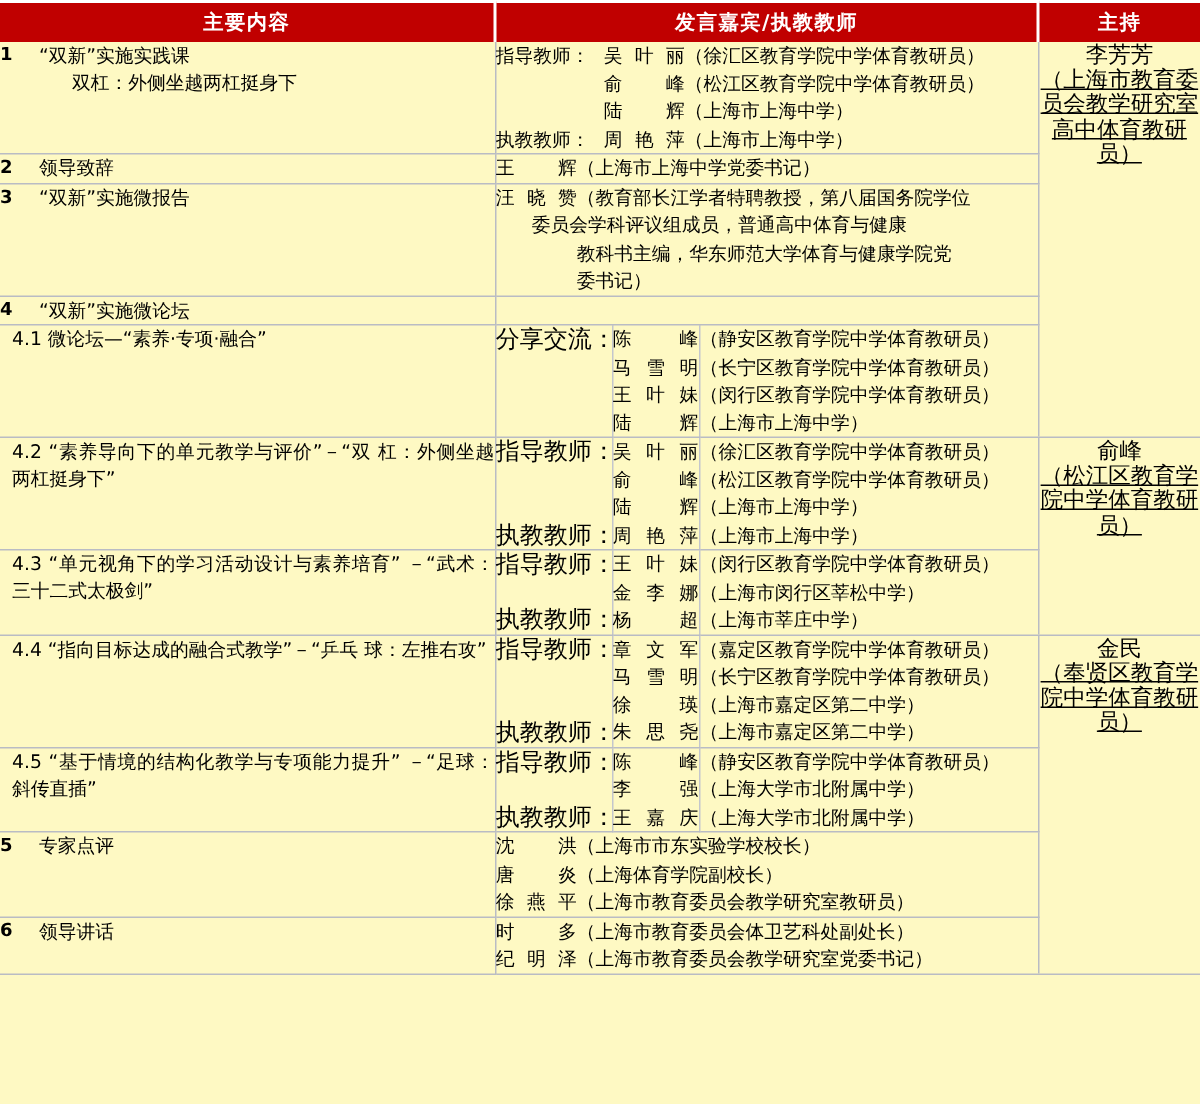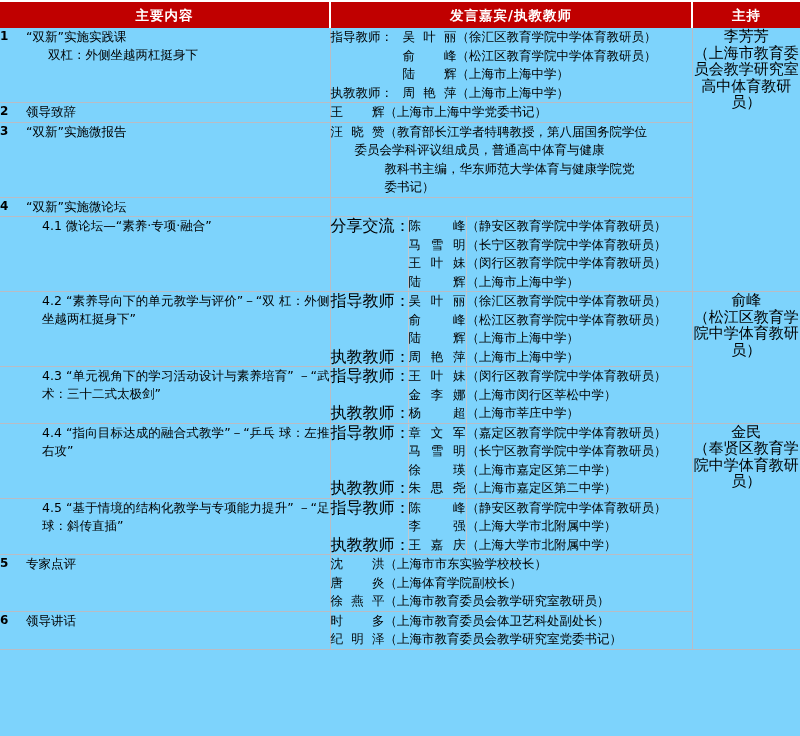--- a/index.html
+++ b/index.html
@@ -2,21 +2,21 @@
 <html><head>
 <meta charset="utf-8">
 <style>
   html,body{margin:0;padding:0;background:#ffffff;}
   body{
     width:800px;height:736px;
     font-family:"DejaVu Sans","Liberation Sans",sans-serif;
     color:#000;
     -webkit-font-smoothing:antialiased;
   }
-  .sheet{width:800px;height:736px;position:relative;overflow:hidden;background:#7dd3fc;}
+  .sheet{width:800px;height:736px;position:relative;overflow:hidden;background:#fef9c3;}
 
   table.agenda{
     width:800px;
     border-collapse:collapse;
     table-layout:fixed;
   }
   table.agenda td, table.agenda th{
     vertical-align:top;
     padding:0;
   }
@@ -52,21 +52,21 @@
     line-height:17px;
   }
   .c-title{
     width:304px;
     font-size:12.5px;
     padding:6px 8px 6px 2px;
     line-height:18px;
     text-align:justify;
     margin-left:24px;
   }
-  .c-title.indent{padding-left:42px;}
+  .c-title.indent{padding-left:8px;}
   .c-title .sub{display:block;padding-left:22px;}
 
   
   .c-speakers{
     font-size:12.5px;
     line-height:18.5px;
     padding:6px 6px 6px 10px;
   }
   .spk-line{white-space:nowrap;}
   .spk-role{display:inline-block;width:72px;}
@@ -102,21 +102,21 @@
   .c-host{
     width:108px;
     font-size:15px;
     line-height:16.5px;
     text-align:center;
     padding:4px 5px;
     vertical-align:middle;
     margin-top:36px;
   }
   .c-host .host-name{display:block;}
-  .c-host .host-org{display:block;}
+  .c-host .host-org{display:block;text-decoration:underline;}
 </style>
 </head>
 <body>
 
 <div class="sheet">
 <table class="agenda">
   <colgroup>
     <col style="width:26px">
         <col style="width:304px">
     <col style="width:78px">

